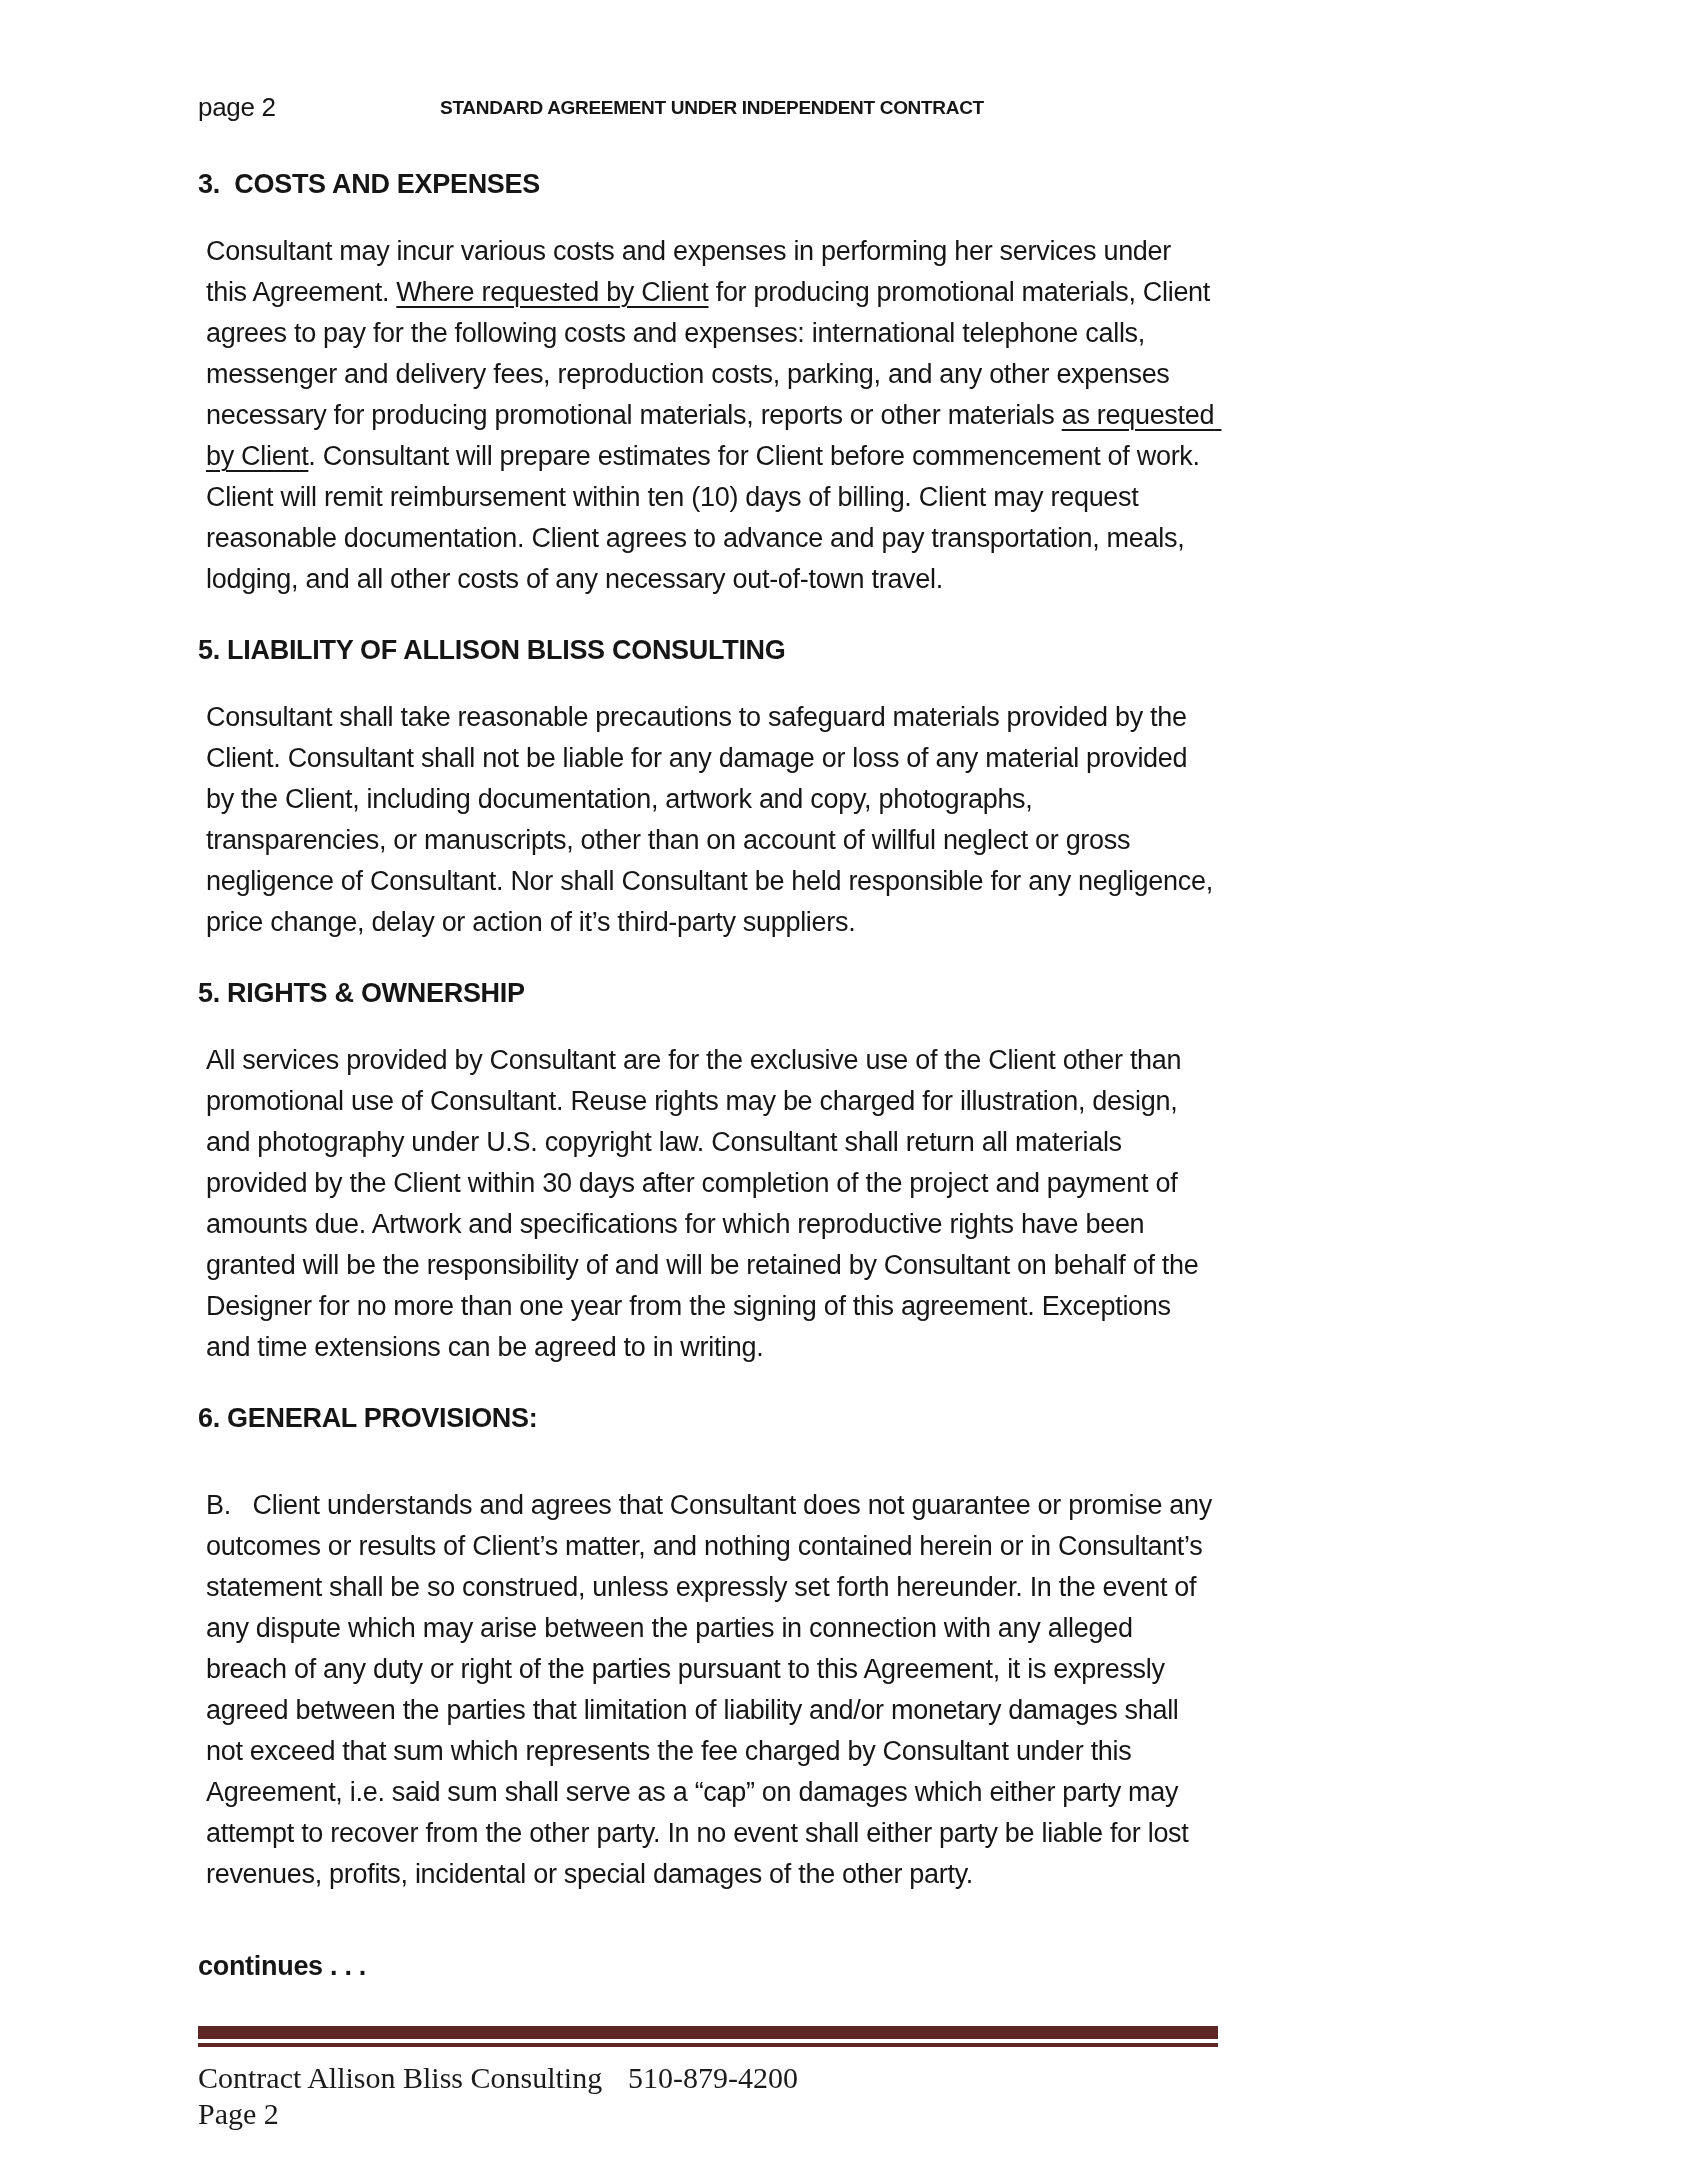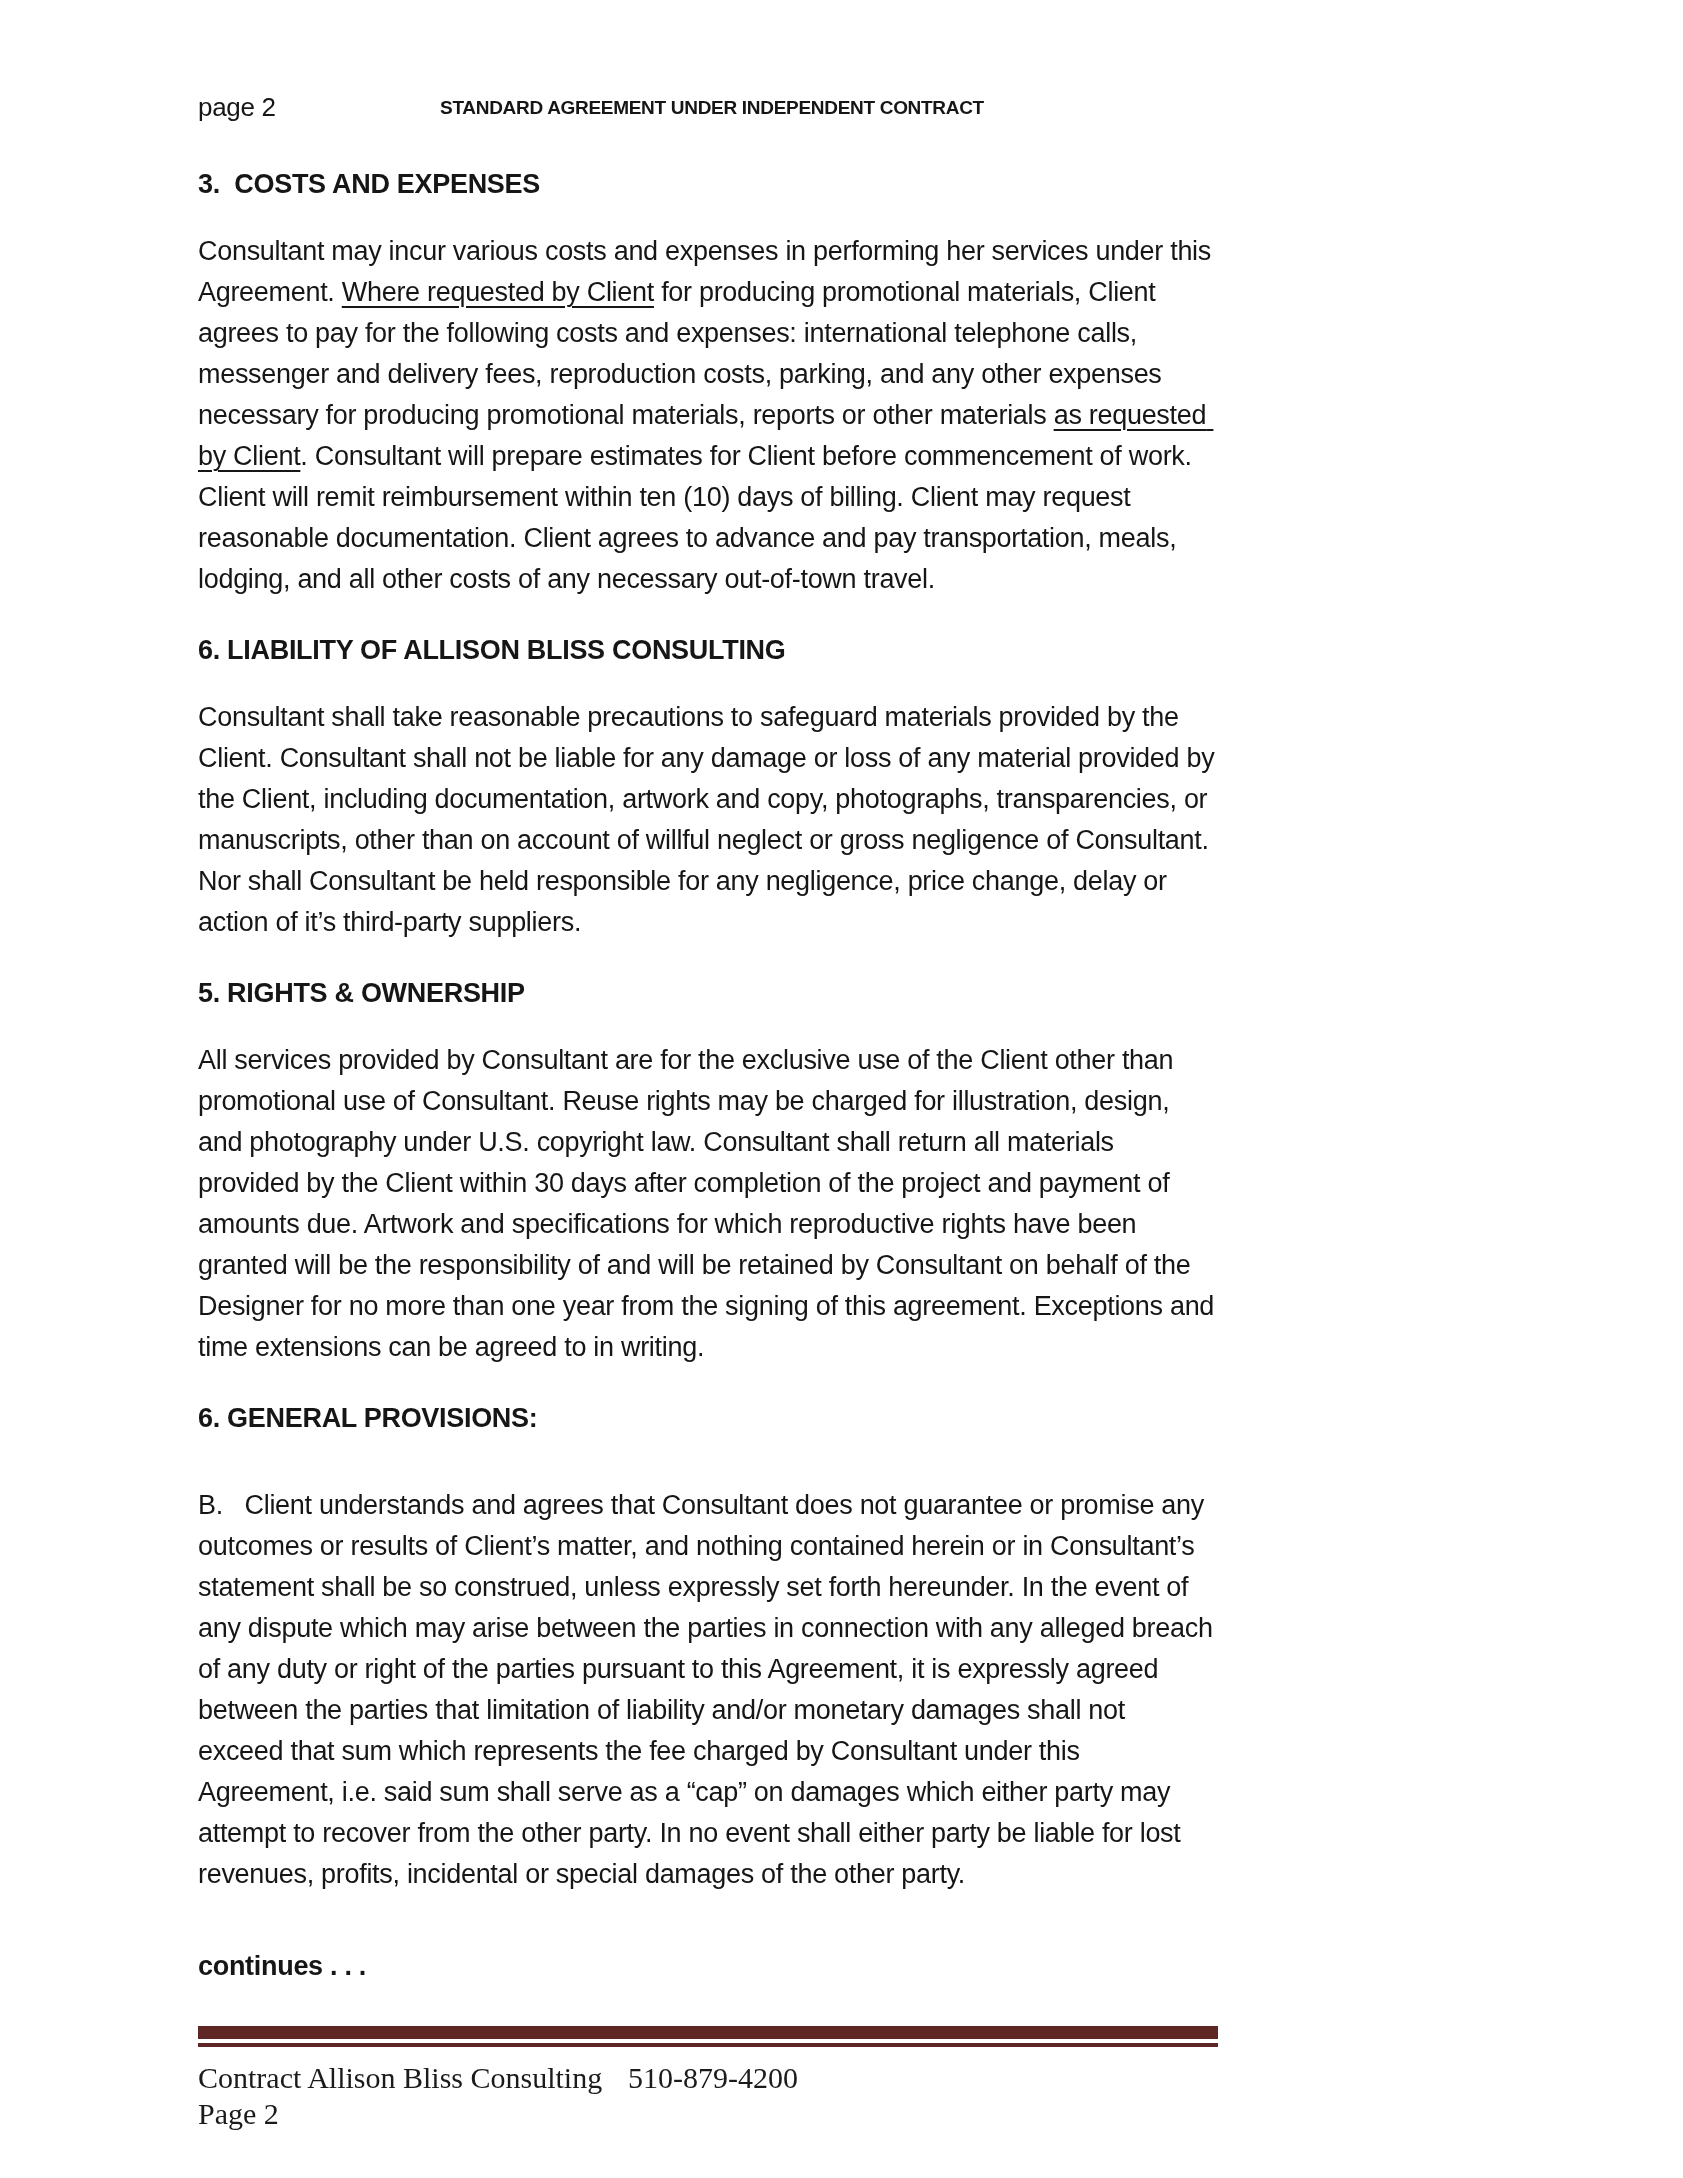--- a/index.html
+++ b/index.html
@@ -28,21 +28,21 @@
     font-size: 19px;
     white-space: nowrap;
   }
   .heading {
     font-weight: 700;
     margin: 30px 0 0 0;
     white-space: pre-wrap;
   }
   .heading.first { margin-top: 36px; }
   .para {
-    margin: 26px 0 0 0;
+    margin: 26px 0 0 8px;
     white-space: pre-wrap;
   }
   .para.item-b { margin-top: 46px; }
   .u {
     text-decoration: underline;
     text-decoration-thickness: 2px;
     text-underline-offset: 5px;
   }
   .continues {
     margin-top: 51px;
@@ -87,21 +87,21 @@
 
   <div class="header">
     <span class="page-label">page 2</span>
     <span class="doc-title">STANDARD AGREEMENT UNDER INDEPENDENT CONTRACT</span>
   </div>
 
   <div class="heading first">3.  COSTS AND EXPENSES</div>
 
   <p class="para"><span>Consultant may incur various costs and expenses in performing her services under this Agreement. </span><span class="u">Where requested by Client</span><span> for producing promotional materials, Client agrees to pay for the following costs and expenses: international telephone calls, messenger and delivery fees, reproduction costs, parking, and any other expenses necessary for producing promotional materials, reports or other materials </span><span class="u">as requested by Client</span><span>. Consultant will prepare estimates for Client before commencement of work. Client will remit reimbursement within ten (10) days of billing. Client may request reasonable documentation. Client agrees to advance and pay transportation, meals, lodging, and all other costs of any necessary out-of-town travel.</span></p>
 
-  <div class="heading">6. LIABILITY OF ALLISON BLISS CONSULTING</div>
+  <div class="heading">5. LIABILITY OF ALLISON BLISS CONSULTING</div>
 
   <p class="para">Consultant shall take reasonable precautions to safeguard materials provided by the Client. Consultant shall not be liable for any damage or loss of any material provided by the Client, including documentation, artwork and copy, photographs, transparencies, or manuscripts, other than on account of willful neglect or gross negligence of Consultant. Nor shall Consultant be held responsible for any negligence, price change, delay or action of it’s third-party suppliers.</p>
 
   <div class="heading">5. RIGHTS &amp; OWNERSHIP</div>
 
   <p class="para">All services provided by Consultant are for the exclusive use of the Client other than promotional use of Consultant. Reuse rights may be charged for illustration, design, and photography under U.S. copyright law. Consultant shall return all materials provided by the Client within 30 days after completion of the project and payment of amounts due. Artwork and specifications for which reproductive rights have been granted will be the responsibility of and will be retained by Consultant on behalf of the Designer for no more than one year from the signing of this agreement. Exceptions and time extensions can be agreed to in writing.</p>
 
   <div class="heading">6. GENERAL PROVISIONS:</div>
 
 

